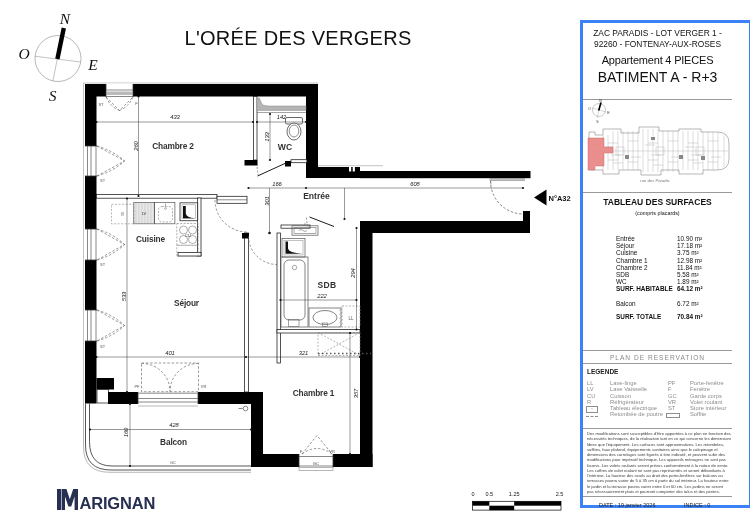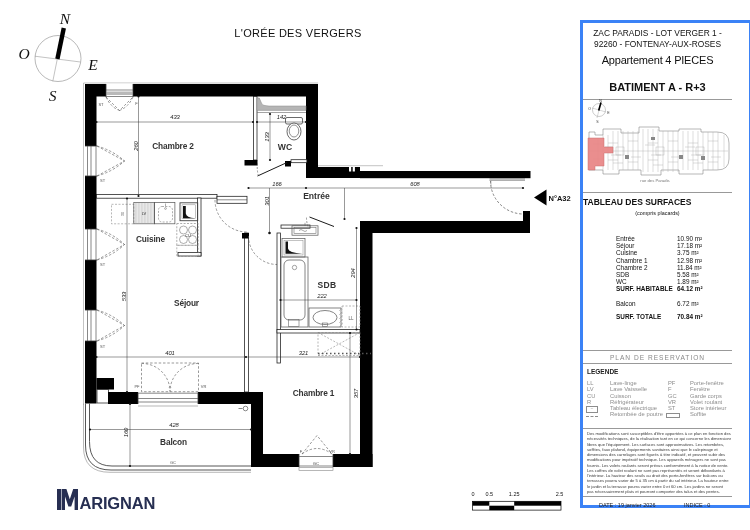--- a/index.html
+++ b/index.html
@@ -3,21 +3,21 @@
 <meta charset="utf-8">
 <style>
   html,body{margin:0;padding:0;background:#fff;width:750px;height:530px;overflow:hidden;}
   body{font-family:"Liberation Sans",sans-serif;position:relative;}
   .abs{position:absolute;}
   svg text{font-family:"Liberation Sans",sans-serif;}
 </style>
 </head>
 <body>
 
-<div class="abs" style="left:0;top:27px;width:596px;text-align:center;font-size:11px;letter-spacing:.3px;color:#111;">L'ORÉE DES VERGERS</div>
+<div class="abs" style="left:0;top:27px;width:596px;text-align:center;font-size:20px;letter-spacing:.3px;color:#111;">L'ORÉE DES VERGERS</div>
 
 <svg class="abs" style="left:0;top:0;" width="750" height="530" viewBox="0 0 750 530">
 
 <g>
   <circle cx="58" cy="58.5" r="23" fill="none" stroke="#9a9a9a" stroke-width="0.7"></circle>
   <line x1="57.4" y1="58.5" x2="52.8" y2="81.3" stroke="#9a9a9a" stroke-width="0.6"></line>
   <line x1="34.8" y1="56.2" x2="80.5" y2="62" stroke="#9a9a9a" stroke-width="0.6"></line>
   <line x1="63.8" y1="28" x2="57.4" y2="59" stroke="#000" stroke-width="4.4"></line>
   <text x="65" y="23.5" font-size="15.5" text-anchor="middle" fill="#111" style="font-family:'Liberation Serif',serif;font-style:italic;">N</text>
   <text x="24" y="58.5" font-size="15.5" text-anchor="middle" fill="#111" style="font-family:'Liberation Serif',serif;font-style:italic;">O</text>
@@ -415,21 +415,21 @@
   <path d="M61.6,510 L61.6,489 L66.4,489 L69.8,499.2 L73.2,489 L78,489 L78,510 L74.6,510 L74.6,496.5 L71.2,506.5 L68.4,506.5 L65,496.5 L65,510 Z"></path>
   <text x="79.5" y="508.5" font-size="16.5" font-weight="bold" letter-spacing="-0.2">ARIGNAN</text>
 </g>
 </svg>
 
 <div class="abs" style="left:580px;top:20px;width:172px;height:488px;border:3px solid #3b82f6;box-sizing:border-box;font-size:0;">
 
   <div class="abs" style="left:0;top:0;width:149px;height:76px;border-bottom:1px solid #999;text-align:center;color:#111;">
     <div style="font-size:8.4px;line-height:11px;padding-top:4.5px;">ZAC PARADIS - LOT VERGER 1 -<br>92260 - FONTENAY-AUX-ROSES</div>
     <div style="font-size:11px;line-height:12.5px;margin-top:4px;letter-spacing:-0.2px;">Appartement 4 PIECES</div>
-    <div style="font-size:11px;font-weight:bold;margin-top:15px;">BATIMENT A - R+3</div>
+    <div style="font-size:14px;font-weight:normal;margin-top:3px;">BATIMENT A - R+3</div>
   </div>
 
   <div class="abs" style="left:0;top:76px;width:149px;height:93px;border-bottom:1px solid #999;">
     <svg width="149" height="93" viewBox="0 0 149 93">
 
       <g>
         <circle cx="16" cy="11" r="6.5" fill="none" stroke="#999" stroke-width="0.5"></circle>
         <line x1="18" y1="3" x2="14" y2="19" stroke="#999" stroke-width="0.4"></line>
         <line x1="9" y1="9" x2="23" y2="13" stroke="#999" stroke-width="0.4"></line>
         <line x1="18" y1="3.5" x2="15.7" y2="11.5" stroke="#000" stroke-width="1.6"></line>
@@ -509,21 +509,21 @@
           <rect x="118" y="57" width="4" height="4"></rect>
       </g>
 
       <polygon points="5,39 21,39 21,48 30,48 30,54 21,54 21,67 12,67 12,71 5,71" fill="#e98888" stroke="#c96a6a" stroke-width="0.5" opacity="0.95"></polygon>
 
       <text x="72" y="83" font-size="4.2" fill="#777" text-anchor="middle">rue des Paradis</text>
     </svg>
   </div>
 
   <div class="abs" style="left:0;top:169px;width:149px;height:158px;border-bottom:1px solid #999;color:#111;">
-    <div style="font-size:8.5px;font-weight:bold;margin-top:5px;">TABLEAU DES SURFACES</div>
+    <div style="font-size:8.5px;font-weight:bold;text-align:center;margin-top:5px;">TABLEAU DES SURFACES</div>
     <div style="font-size:5.4px;text-align:center;margin-top:2.5px;">(compris placards)</div>
     <div class="abs" style="left:33px;top:43px;width:116px;font-size:6.4px;line-height:7.2px;">
       <div>Entrée<span class="abs" style="left:61px;">10.90 m²</span></div>
       <div>Séjour<span class="abs" style="left:61px;">17.18 m²</span></div>
       <div>Cuisine<span class="abs" style="left:61px;">3.75 m²</span></div>
       <div>Chambre 1<span class="abs" style="left:61px;">12.98 m²</span></div>
       <div>Chambre 2<span class="abs" style="left:61px;">11.84 m²</span></div>
       <div>SDB<span class="abs" style="left:61px;">5.58 m²</span></div>
       <div>WC<span class="abs" style="left:61px;">1.89 m²</span></div>
       <div style="font-weight:bold;">SURF. HABITABLE<span class="abs" style="left:61px;">64.12 m²</span></div>

